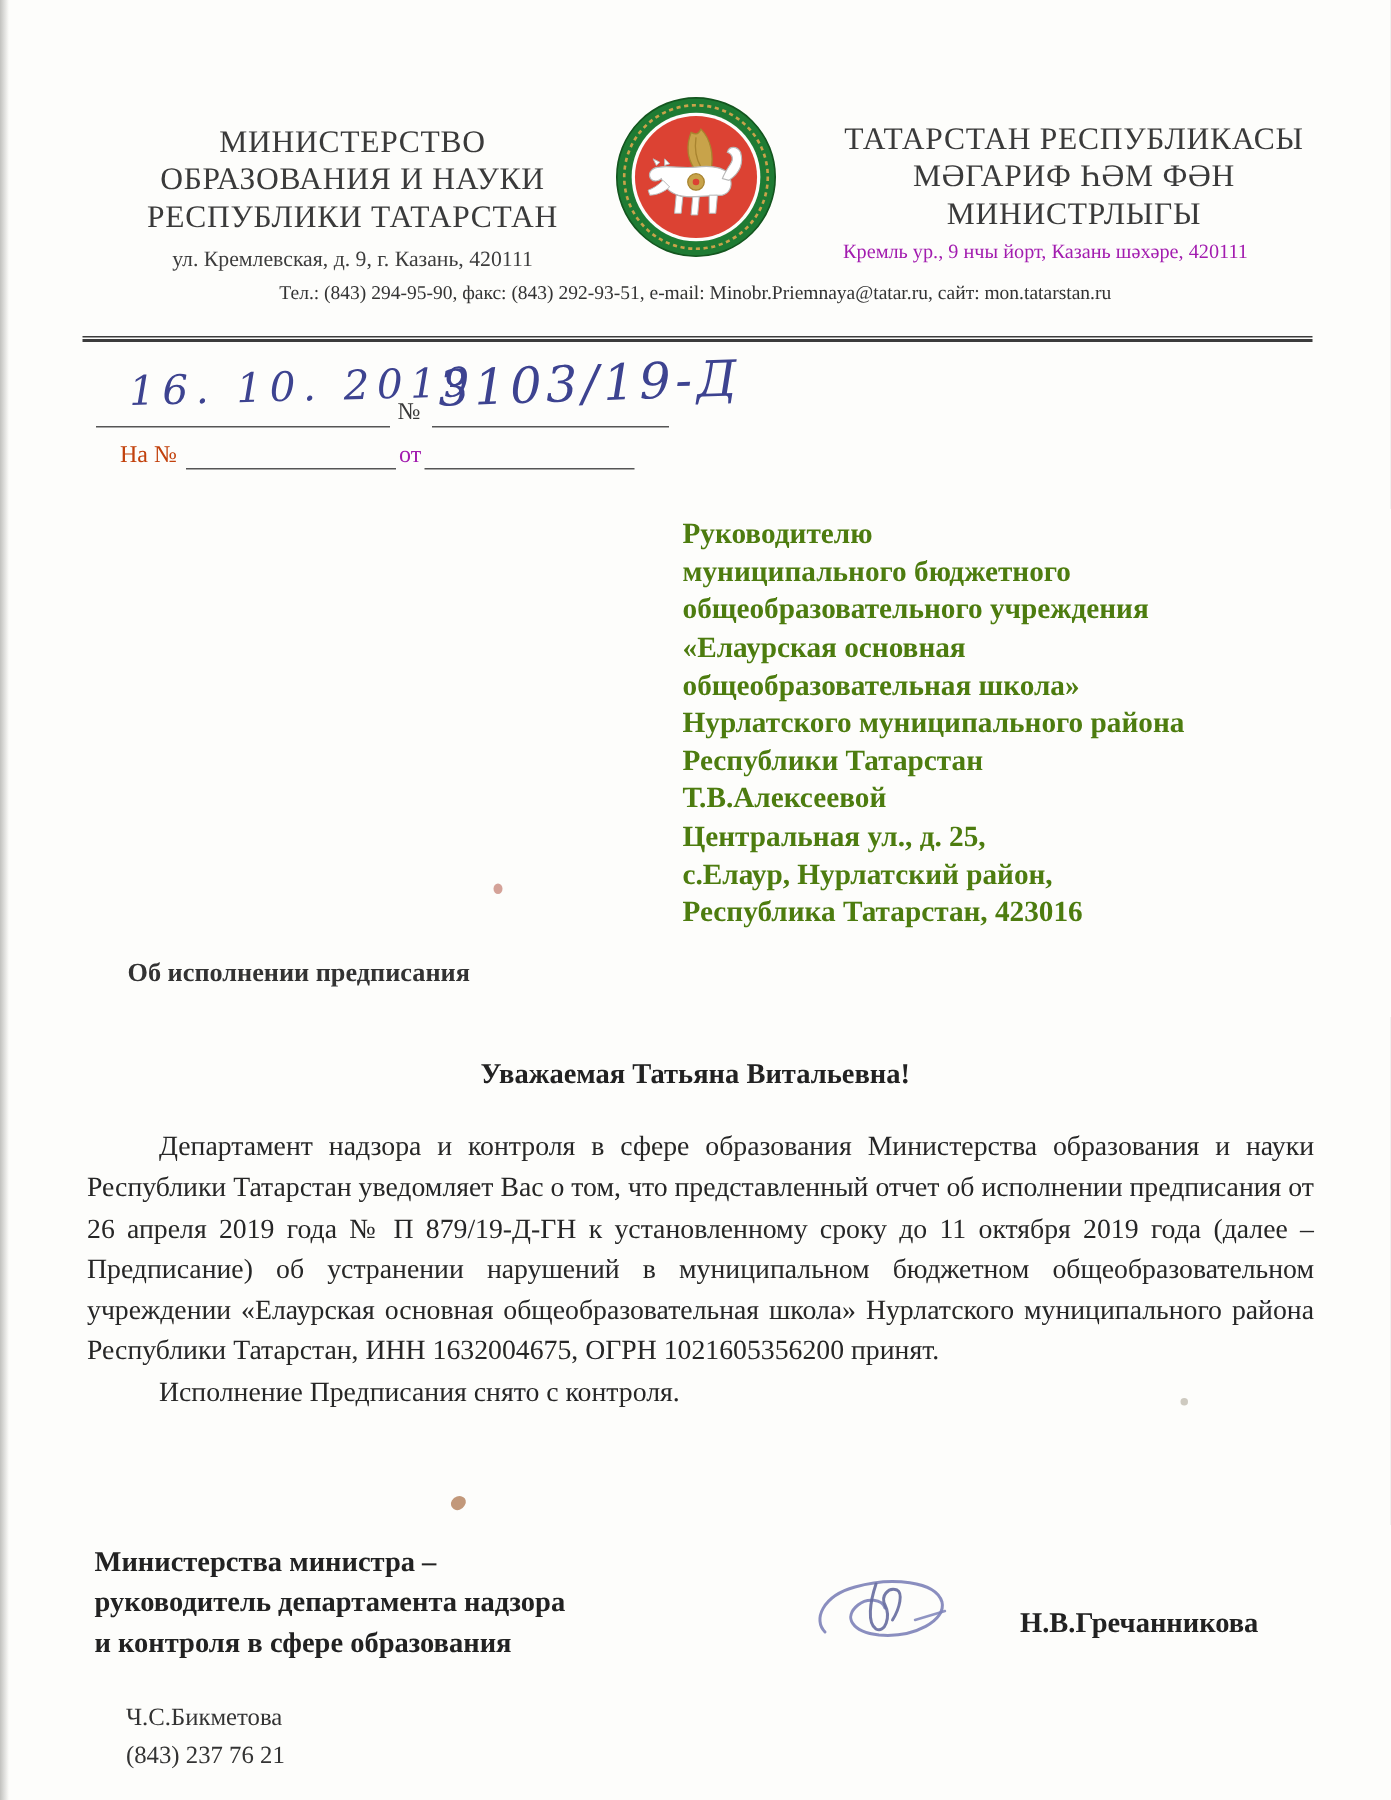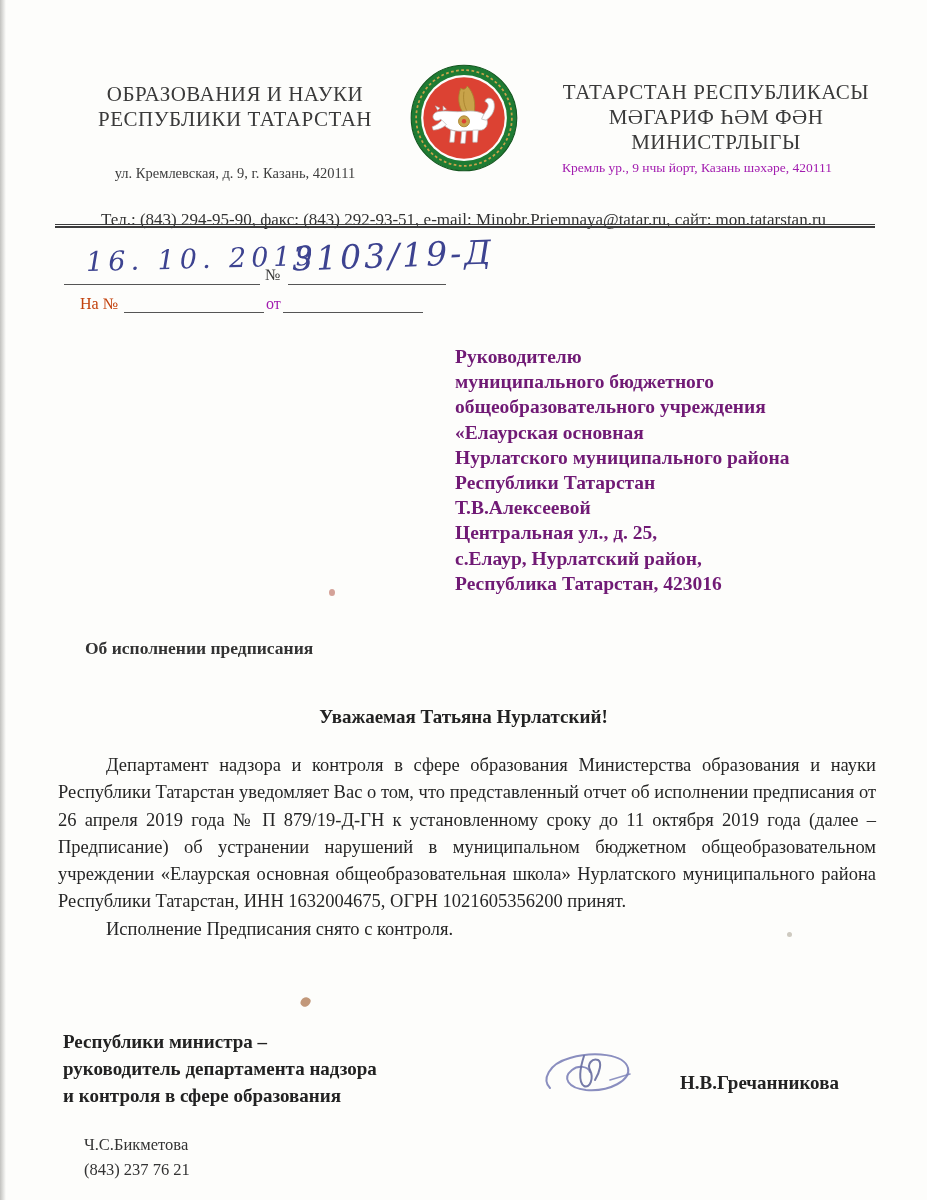--- a/index.html
+++ b/index.html
@@ -25,22 +25,22 @@
   }
   .lh-right {
     position: absolute; left: 546px; top: 80px; width: 340px;
     text-align: center;
   }
   .lh-title { font-size: 21px; line-height: 25px; letter-spacing: .5px; color: #3a3a3a; }
   .lh-addr-left { position: absolute; left: 70px; top: 165px; width: 330px; text-align: center; font-size: 14.5px; color: #3d3d3d; }
   .lh-addr-right { position: absolute; left: 527px; top: 160px; width: 340px; text-align: center; font-size: 13.5px; color: #a21caf; }
   .emblem { position: absolute; left: 409px; top: 63px; width: 110px; height: 110px; }
   .contact-line {
-    position: absolute; left: 0; top: 210px; width: 100%;
-    text-align: center; font-size: 17px; color: #333;
+    position: absolute; left: 0; top: 187px; width: 100%;
+    text-align: center; font-size: 13px; color: #333;
   }
   .head-rule {
     position: absolute; left: 55px; top: 224px; width: 820px; height: 4px;
     border-top: 1.5px solid #3c3c3c; border-bottom: 2px solid #3c3c3c;
   }
   
   .hw { font-family: "DejaVu Serif", serif; font-style: italic; color: #3d4390; }
   .hw-date {
     position: absolute; left: 86px; top: 243px; font-size: 27px;
     letter-spacing: 5px; transform: rotate(-1.5deg);
@@ -53,21 +53,21 @@
   .u-date { left: 64px; top: 284px; width: 196px; }
   .u-num  { left: 288px; top: 284px; width: 158px; }
   .num-label { position: absolute; left: 265px; top: 266px; font-size: 16px; color: #3a3a3a; }
   .reply-row { position: absolute; left: 80px; top: 295px; font-size: 16px; color: #c2410c; }
   .u-reply1 { left: 124px; top: 312px; width: 140px; }
   .u-reply2 { left: 283px; top: 312px; width: 140px; }
   .reply-from { position: absolute; left: 266px; top: 295px; font-size: 16px; color: #a21caf; }
   
   .recipient {
     position: absolute; left: 455px; top: 344px; width: 420px;
-    font-weight: bold; font-size: 19.5px; line-height: 25.2px; color: #701a75;
+    font-weight: bold; font-size: 19.5px; line-height: 25.2px; color: #4d7c0f;
   }
   
   .subject { position: absolute; left: 85px; top: 638px; font-size: 17.5px; color: #333; font-weight: bold; }
   .salutation {
     position: absolute; left: 0; top: 706px; width: 100%;
     text-align: center; font-weight: bold; font-size: 19px; color: #222;
   }
   
   .body-text {
     position: absolute; left: 58px; top: 752px; width: 818px;
@@ -95,20 +95,21 @@
   .speck-b { left: 329px; top: 589px; width: 6px; height: 7px; background: #c98b80; opacity: .8; }
   .speck-c { left: 787px; top: 932px; width: 5px; height: 5px; background: #b9b3a6; opacity: .7; }
 </style>
 </head>
 <body>
 
 <div class="page">
   <div class="scan-edge"></div>
 
   <div class="lh-left">
+    <div class="lh-title">МИНИСТЕРСТВО</div>
     <div class="lh-title">ОБРАЗОВАНИЯ И НАУКИ</div>
     <div class="lh-title">РЕСПУБЛИКИ ТАТАРСТАН</div>
   </div>
   <div class="lh-addr-left">ул. Кремлевская, д. 9, г. Казань, 420111</div>
 
   <div class="emblem">
     <svg viewBox="0 0 100 100" width="110" height="110">
       <circle cx="50" cy="50" r="48" fill="#1e7b33"></circle>
       <circle cx="50" cy="50" r="48" fill="none" stroke="#14561f" stroke-width="1"></circle>
       <circle cx="50" cy="50" r="43.5" fill="none" stroke="#c8a34a" stroke-width="1.6" stroke-dasharray="2.5 2.2"></circle>
@@ -155,38 +156,39 @@
   <div class="reply-row">На №</div>
   <div class="u-line u-reply1"></div>
   <div class="reply-from">от</div>
   <div class="u-line u-reply2"></div>
 
   <div class="recipient">
     <div>Руководителю</div>
     <div>муниципального бюджетного</div>
     <div>общеобразовательного учреждения</div>
     <div>«Елаурская основная</div>
+    <div>общеобразовательная школа»</div>
     <div>Нурлатского муниципального района</div>
     <div>Республики Татарстан</div>
     <div>Т.В.Алексеевой</div>
     <div>Центральная ул., д. 25,</div>
     <div>с.Елаур, Нурлатский район,</div>
     <div>Республика Татарстан, 423016</div>
   </div>
 
   <div class="subject">Об исполнении предписания</div>
-  <div class="salutation">Уважаемая Татьяна Нурлатский!</div>
+  <div class="salutation">Уважаемая Татьяна Витальевна!</div>
 
   <div class="body-text">
     <p>Департамент надзора и контроля в сфере образования Министерства образования и науки Республики Татарстан уведомляет Вас о том, что представленный отчет об исполнении предписания от 26 апреля 2019 года № П 879/19-Д-ГН к установленному сроку до 11 октября 2019 года (далее – Предписание) об устранении нарушений в муниципальном бюджетном общеобразовательном учреждении «Елаурская основная общеобразовательная школа» Нурлатского муниципального района Республики Татарстан, ИНН 1632004675, ОГРН 1021605356200 принят.</p>
     <p>Исполнение Предписания снято с контроля.</p>
   </div>
 
   <div class="sign-pos">
-    <div>Республики министра –</div>
+    <div>Министерства министра –</div>
     <div>руководитель департамента надзора</div>
     <div>и контроля в сфере образования</div>
   </div>
   <div class="sign-scrawl">
     <svg viewBox="0 0 120 72" width="120" height="72">
       <path d="M18,48 C10,40 16,24 38,18 C62,11 92,14 96,28 C99,40 78,52 54,50 C36,48 30,38 40,30 C46,25 56,26 58,32" fill="none" stroke="#7d82b8" stroke-width="2" stroke-linecap="round" opacity="0.9"></path>
       <path d="M52,16 C48,28 46,42 52,46 C58,49 62,38 58,30 C55,24 60,18 66,20 C70,22 68,32 63,40" fill="none" stroke="#666c9f" stroke-width="2" stroke-linecap="round" opacity="0.9"></path>
       <path d="M78,40 L98,34" fill="none" stroke="#7d82b8" stroke-width="1.6" stroke-linecap="round" opacity="0.85"></path>
     </svg>
   </div>

